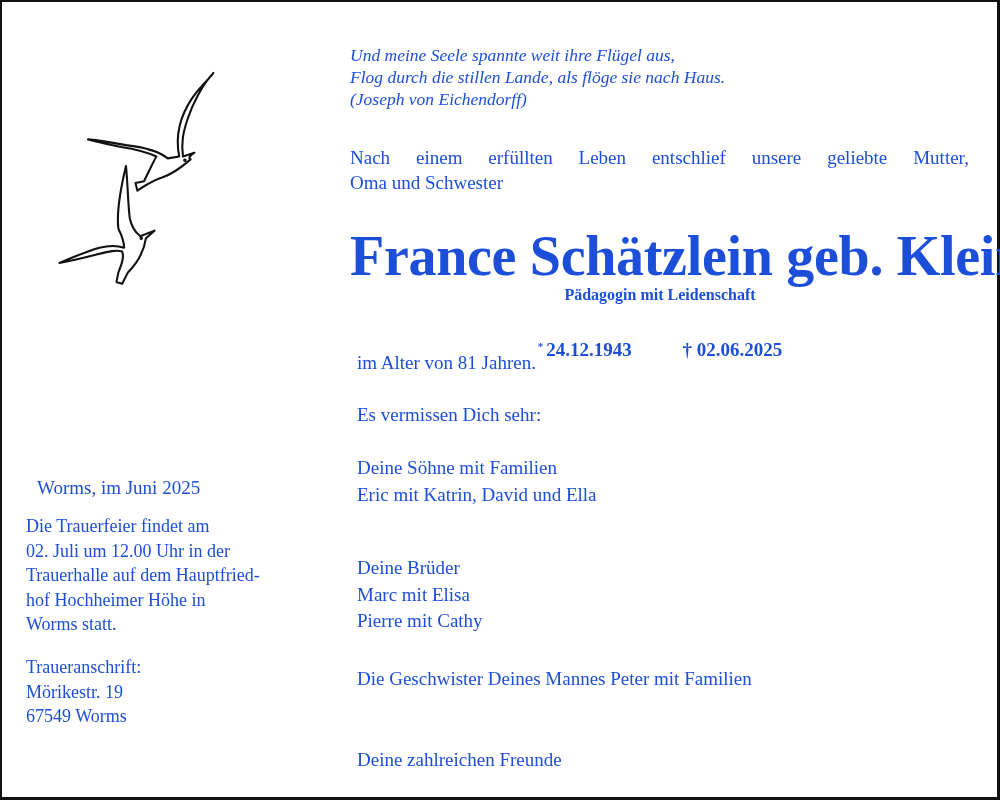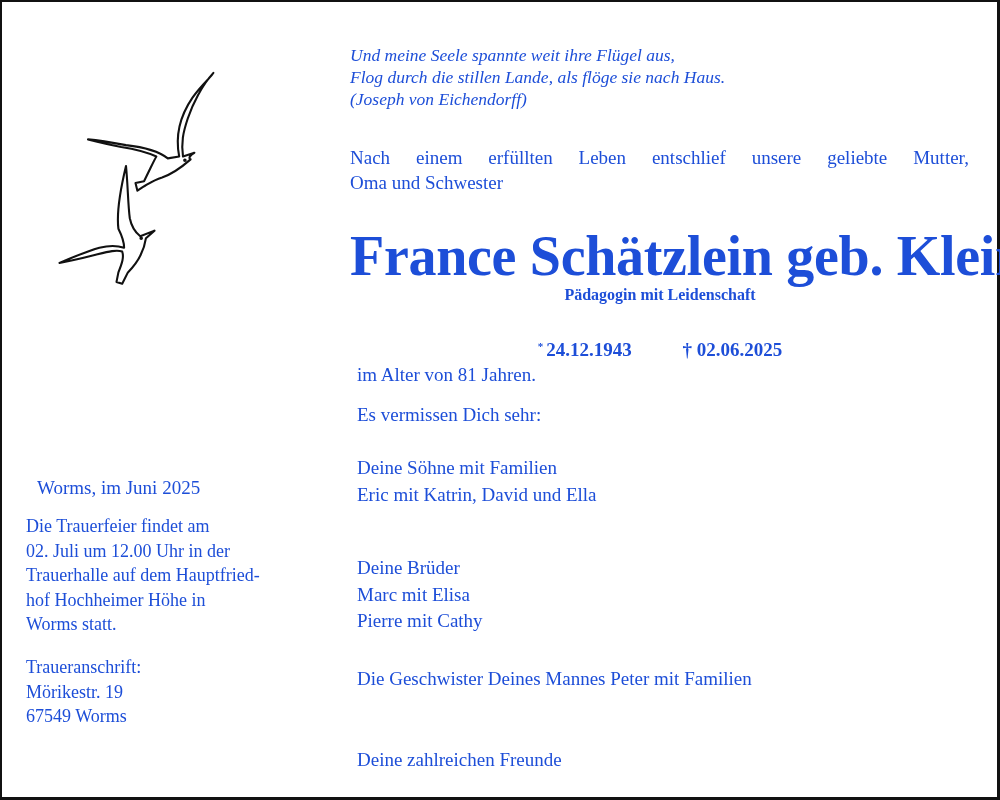--- a/index.html
+++ b/index.html
@@ -70,21 +70,21 @@
   <div>Oma und Schwester</div>
 </div>
 
 <div class="abs serif name">France Schätzlein geb. Klein</div>
 <div class="abs serif subtitle">Pädagogin mit Leidenschaft</div>
 <div class="abs serif dates">
   <span class="born"><sup>*</sup><span>24.12.1943</span></span>
   <span>† 02.06.2025</span>
 </div>
 
-<div class="abs serif body-text" style="top:362px;">im Alter von 81 Jahren.</div>
+<div class="abs serif body-text" style="top:350px;">im Alter von 81 Jahren.</div>
 <div class="abs serif body-text" style="top:402px;text-align:right;">Es vermissen Dich sehr:</div>
 
 <div class="abs serif body-text" style="top:455px;">
   <div>Deine Söhne mit Familien</div>
   <div>Eric mit Katrin, David und Ella</div>
 </div>
 
 <div class="abs serif body-text" style="top:555px;">
   <div>Deine Brüder</div>
   <div>Marc mit Elisa</div>

